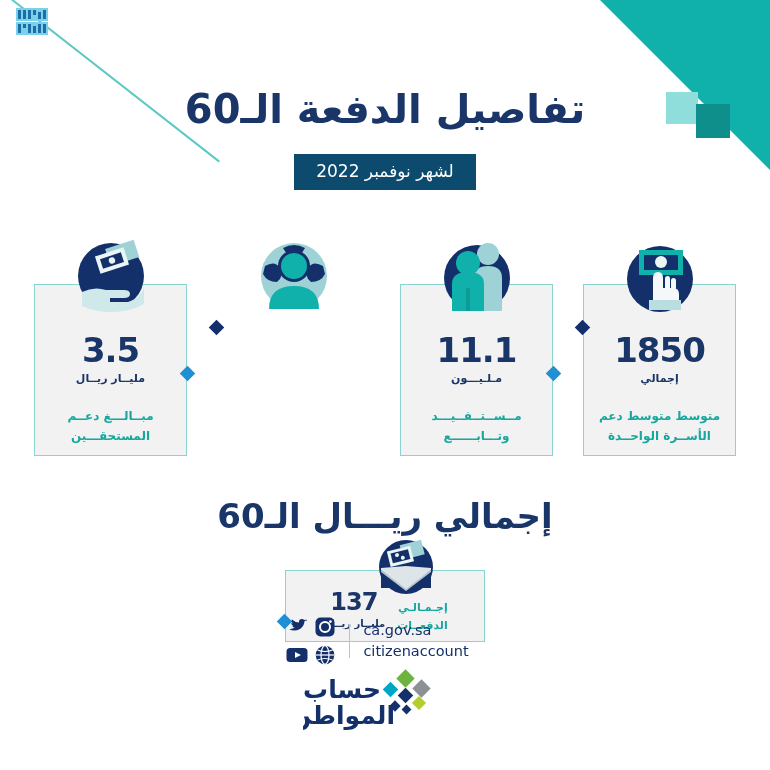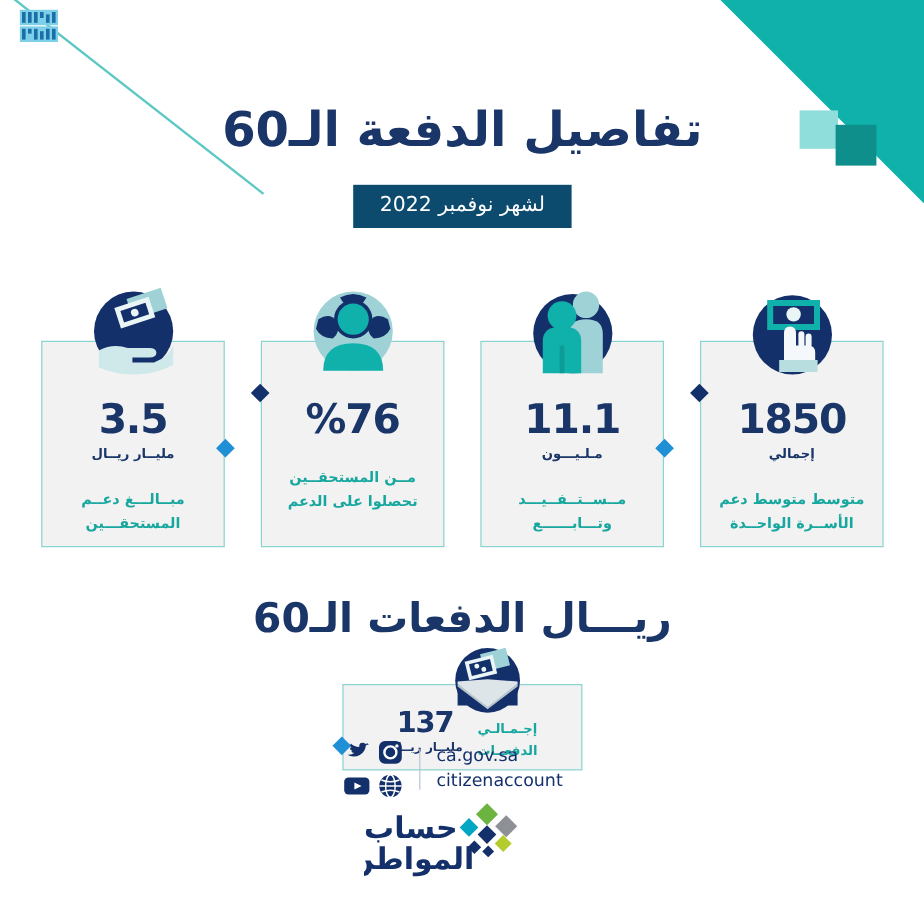--- a/index.html
+++ b/index.html
@@ -113,21 +113,21 @@
     border:1px solid #8ad4d0; background:#f2f2f2;
     height:72px; display:flex; align-items:center;
     justify-content:center; gap:12px; padding:0 10px;
   }
   .total-icon {
     position:absolute; top:-34px; right:48px;
     width:62px; height:62px; z-index:4;
   }
   .total-label {
     font-size:11px; color:#17a79f; font-weight:bold;
-    line-height:1.6; letter-spacing:1.5px; text-align:center;
+    line-height:1.6; letter-spacing:1.5px; 
     padding-top:22px;
   }
   .total-value { text-align:center; padding-top:6px; }
   .total-number {
     font-size:24px; font-weight:bold; color:#1a3668;
     line-height:1; letter-spacing:-1px;
   }
   .total-unit {
     font-size:10px; color:#1a3668; font-weight:bold;
     letter-spacing:1.6px; margin-top:4px;
@@ -245,28 +245,20 @@
         <circle cx="39" cy="40" r="33" fill="#9fd2d6"></circle>
         <path d="M10 30 Q20 24 25 32 Q29 41 22 46 Q12 46 8 38 Z" fill="#14306b"></path>
         <path d="M68 30 Q58 24 53 32 Q49 41 56 46 Q66 46 70 38 Z" fill="#14306b"></path>
         <path d="M28 12 Q39 6 50 12 Q46 20 39 20 Q32 20 28 12 Z" fill="#14306b"></path>
         <circle cx="39" cy="30" r="16" fill="#14306b"></circle>
         <circle cx="39" cy="30" r="13" fill="#11b1ab"></circle>
         <path d="M14 73 Q14 50 39 50 Q64 50 64 73 Z" fill="#11b1ab"></path>
       </svg>
     </div>
     <div class="diamond dia-a"></div>
-    <div class="card-box">
-      <div class="card-value">%76</div>
-      <div class="card-unit"></div>
-      <div class="card-desc">
-        <span>مــن المستحقــين</span><br>
-        <span>تحصلوا على الدعم</span>
-      </div>
-    </div>
   </div>
 
   <div class="card-wrap">
     <div class="card-icon">
       <svg viewBox="0 0 78 78" width="78" height="78">
         <circle cx="39" cy="40" r="33" fill="#14306b"></circle>
         <g transform="rotate(-18 39 28)">
           <rect x="38" y="12" width="30" height="18" fill="#9fd2d6"></rect>
           <rect x="26" y="16" width="30" height="18" fill="#eaf6f6"></rect>
           <rect x="30" y="20" width="22" height="10" fill="#14306b"></rect>
@@ -281,21 +273,21 @@
       <div class="card-unit">مليــار ريــال</div>
       <div class="card-desc">
         <span>مبــالـــغ دعــم</span><br>
         <span>المستحقـــين</span>
       </div>
     </div>
   </div>
 
 </div>
 
-<div class="total-title">ريـــال الدفعات الـ60</div>
+<div class="total-title">إجمالي ريـــال الـ60</div>
 
 <div class="total-wrap">
   <div class="total-icon">
     <svg viewBox="0 0 62 62" width="62" height="62">
       <circle cx="31" cy="31" r="27" fill="#14306b"></circle>
       <g transform="rotate(-14 31 22)">
         <rect x="28" y="8" width="22" height="15" fill="#9fd2d6"></rect>
         <rect x="14" y="11" width="24" height="16" fill="#eaf6f6"></rect>
         <rect x="17" y="14" width="18" height="10" fill="#14306b"></rect>
         <circle cx="23" cy="17" r="2" fill="#eaf6f6"></circle>

